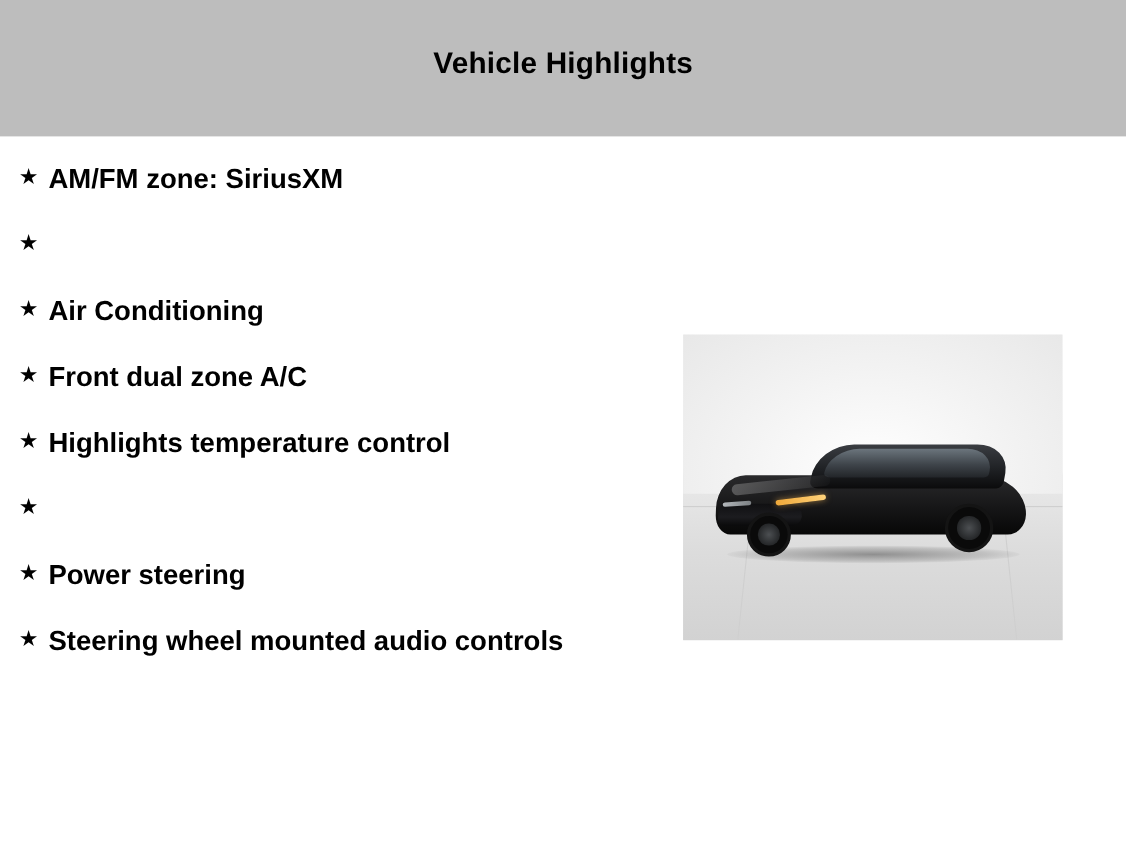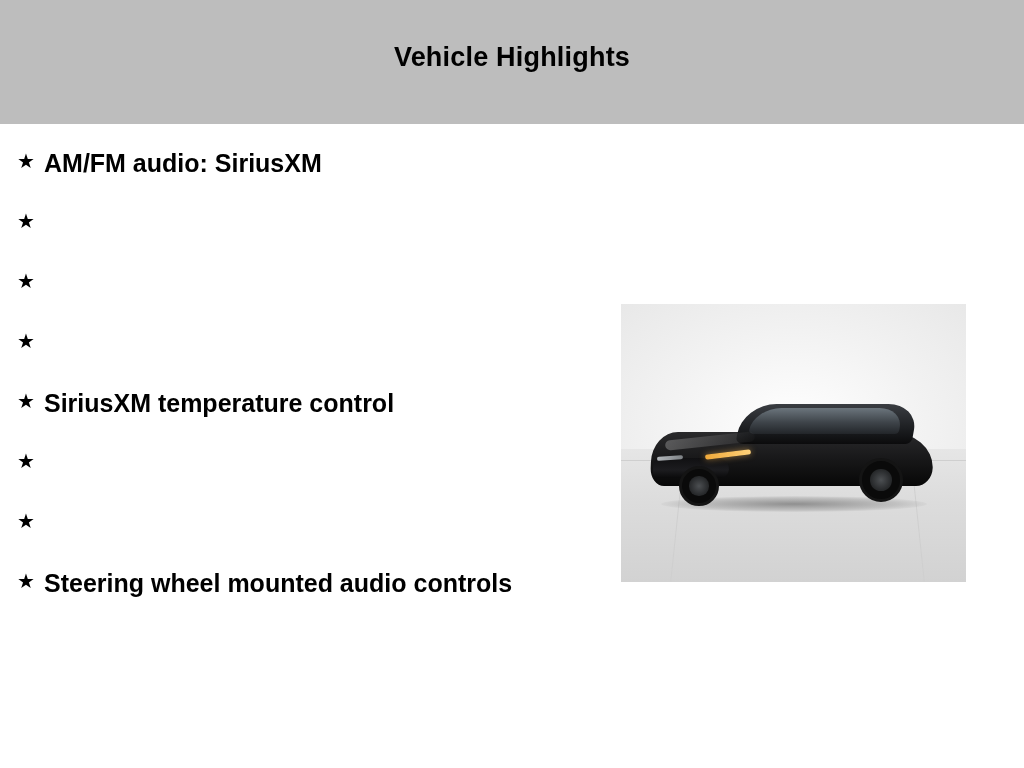--- a/index.html
+++ b/index.html
@@ -225,40 +225,43 @@
 
   <div class="header-bar">
     <div class="header-title">Vehicle Highlights</div>
   </div>
 
   <div class="content">
 
     <ul class="highlights">
       <li class="highlight-item">
         <span class="bullet-star">★</span>
-        <span class="highlight-text">AM/FM audio: SiriusXM</span>
-      </li>
-      <li class="highlight-item">
-        <span class="bullet-star">★</span>
-      </li>
-      <li class="highlight-item">
-        <span class="bullet-star">★</span>
-      </li>
-      <li class="highlight-item">
-        <span class="bullet-star">★</span>
-      </li>
-      <li class="highlight-item">
-        <span class="bullet-star">★</span>
-        <span class="highlight-text">SiriusXM temperature control</span>
-      </li>
-      <li class="highlight-item">
-        <span class="bullet-star">★</span>
-      </li>
-      <li class="highlight-item">
-        <span class="bullet-star">★</span>
+        <span class="highlight-text">AM/FM zone: SiriusXM</span>
+      </li>
+      <li class="highlight-item">
+        <span class="bullet-star">★</span>
+      </li>
+      <li class="highlight-item">
+        <span class="bullet-star">★</span>
+        <span class="highlight-text">Air Conditioning</span>
+      </li>
+      <li class="highlight-item">
+        <span class="bullet-star">★</span>
+        <span class="highlight-text">Front dual zone A/C</span>
+      </li>
+      <li class="highlight-item">
+        <span class="bullet-star">★</span>
+        <span class="highlight-text">Highlights temperature control</span>
+      </li>
+      <li class="highlight-item">
+        <span class="bullet-star">★</span>
+      </li>
+      <li class="highlight-item">
+        <span class="bullet-star">★</span>
+        <span class="highlight-text">Power steering</span>
       </li>
       <li class="highlight-item">
         <span class="bullet-star">★</span>
         <span class="highlight-text">Steering wheel mounted audio controls</span>
       </li>
     </ul>
 
     <div class="vehicle-photo">
       <div class="photo-bg-top"></div>
       <div class="photo-floor"></div>

